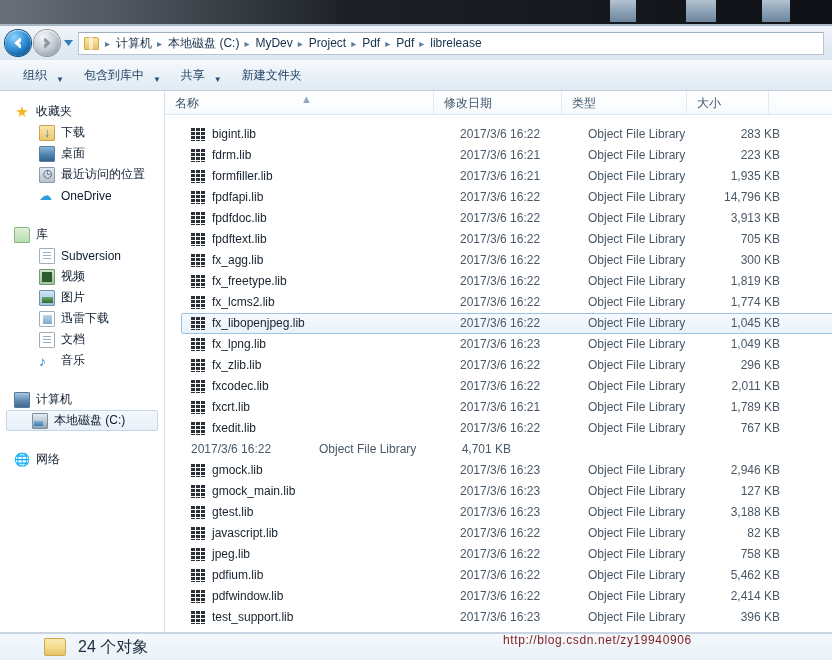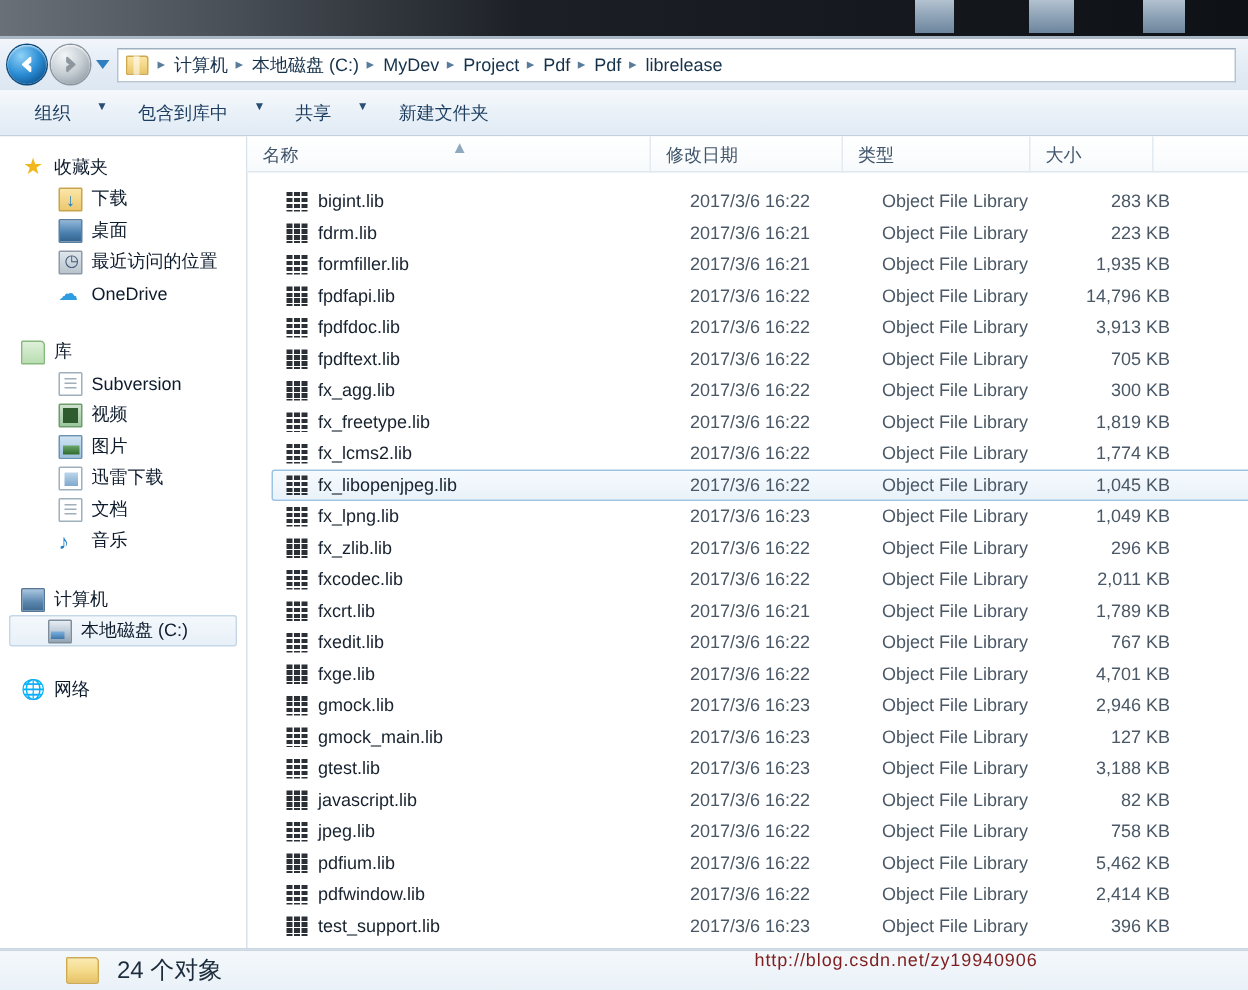--- a/index.html
+++ b/index.html
@@ -79,21 +79,21 @@
   }
 
   
   .cmdbar {
     position: absolute; top: 60px; left: 0; width: 832px; height: 31px;
     background: linear-gradient(to bottom, #f6f9fc 0%, #eaf1f8 48%, #e1ebf5 100%);
     border-bottom: 1px solid #c3d1de;
     display: flex; align-items: center; padding-left: 14px; gap: 2px;
   }
   .cmditem {
-    display: flex; align-items: flex-start; gap: 17px;
+    display: flex; align-items: flex-end; gap: 9px;
     padding: 3px 9px; font-size: 12px; color: #1c3d5f; white-space: nowrap;
   }
   .caret { font-size: 8px; color: #2a4f75; line-height: 1; }
 
   
   .navpane {
     position: absolute; top: 91px; left: 0; width: 164px; height: 542px;
     background: #ffffff; overflow: hidden; padding-top: 10px;
   }
   .navgroup { margin-bottom: 4px; }
@@ -575,28 +575,20 @@
               <i></i>
               <i></i>
             </span>
             <span>fxedit.lib</span>
           </div>
           <div class="cell c-date">2017/3/6 16:22</div>
           <div class="cell c-type">Object File Library</div>
           <div class="cell c-size">767 KB</div>
         </div>
         <div class="row">
-          <div class="cell c-name">
-            <span class="libicon">
-              <i></i>
-              <i></i>
-              <i></i>
-            </span>
-            <span>fxge.lib</span>
-          </div>
           <div class="cell c-date">2017/3/6 16:22</div>
           <div class="cell c-type">Object File Library</div>
           <div class="cell c-size">4,701 KB</div>
         </div>
         <div class="row">
           <div class="cell c-name">
             <span class="libicon">
               <i></i>
               <i></i>
               <i></i>

